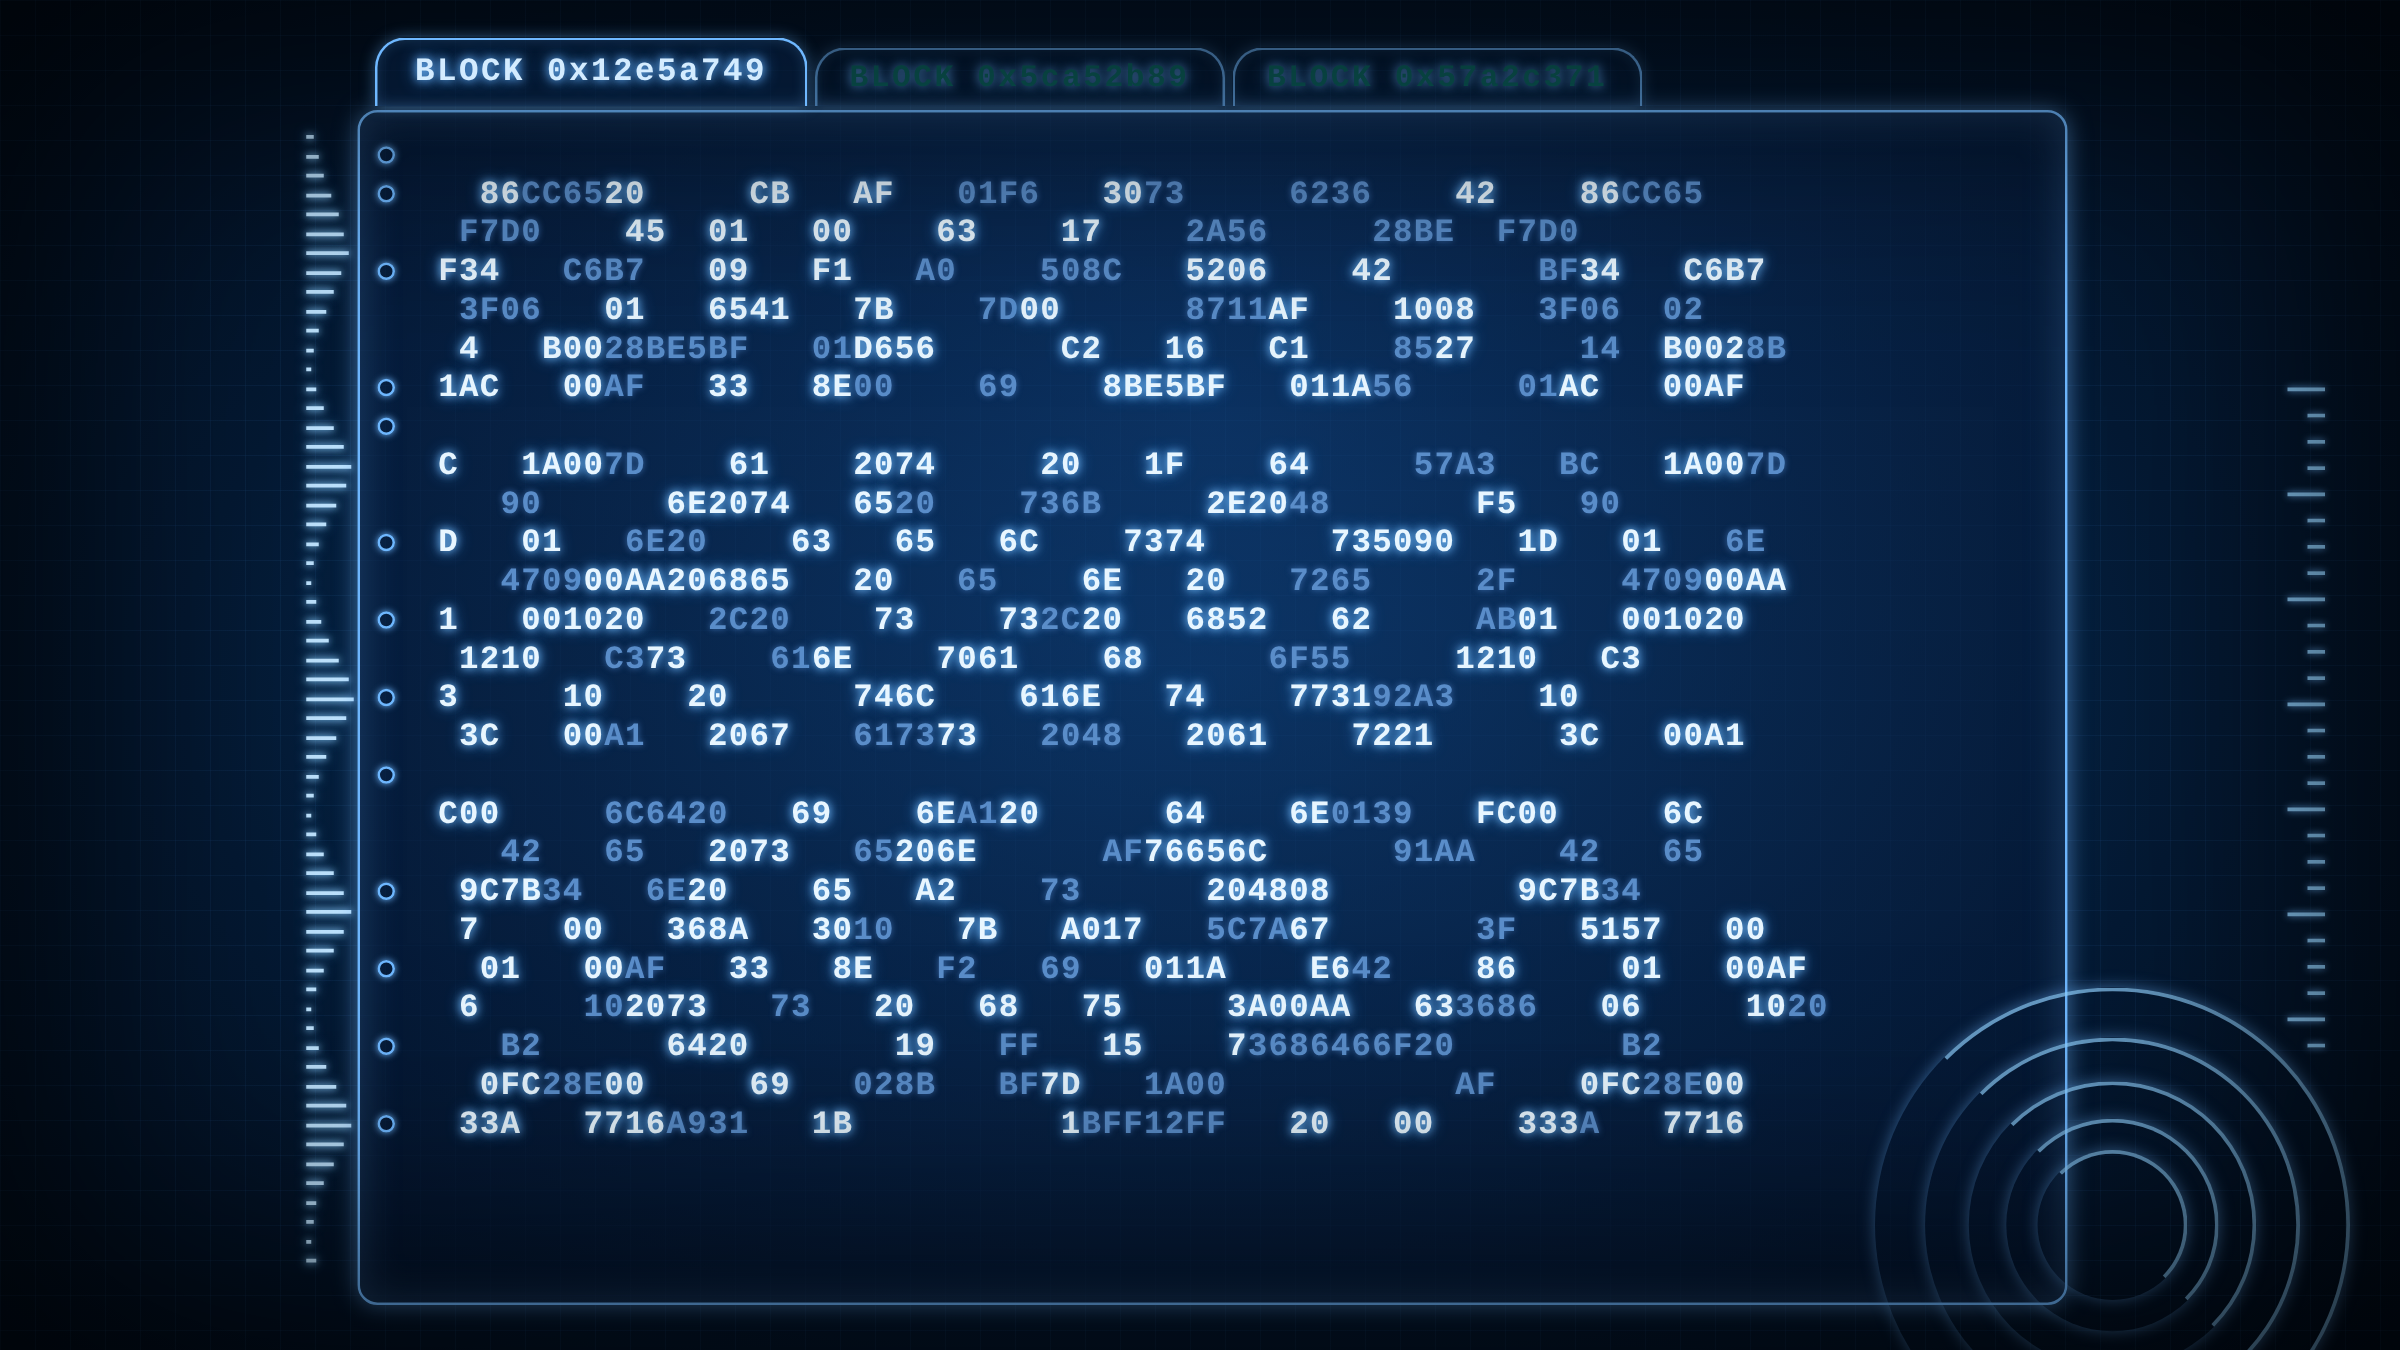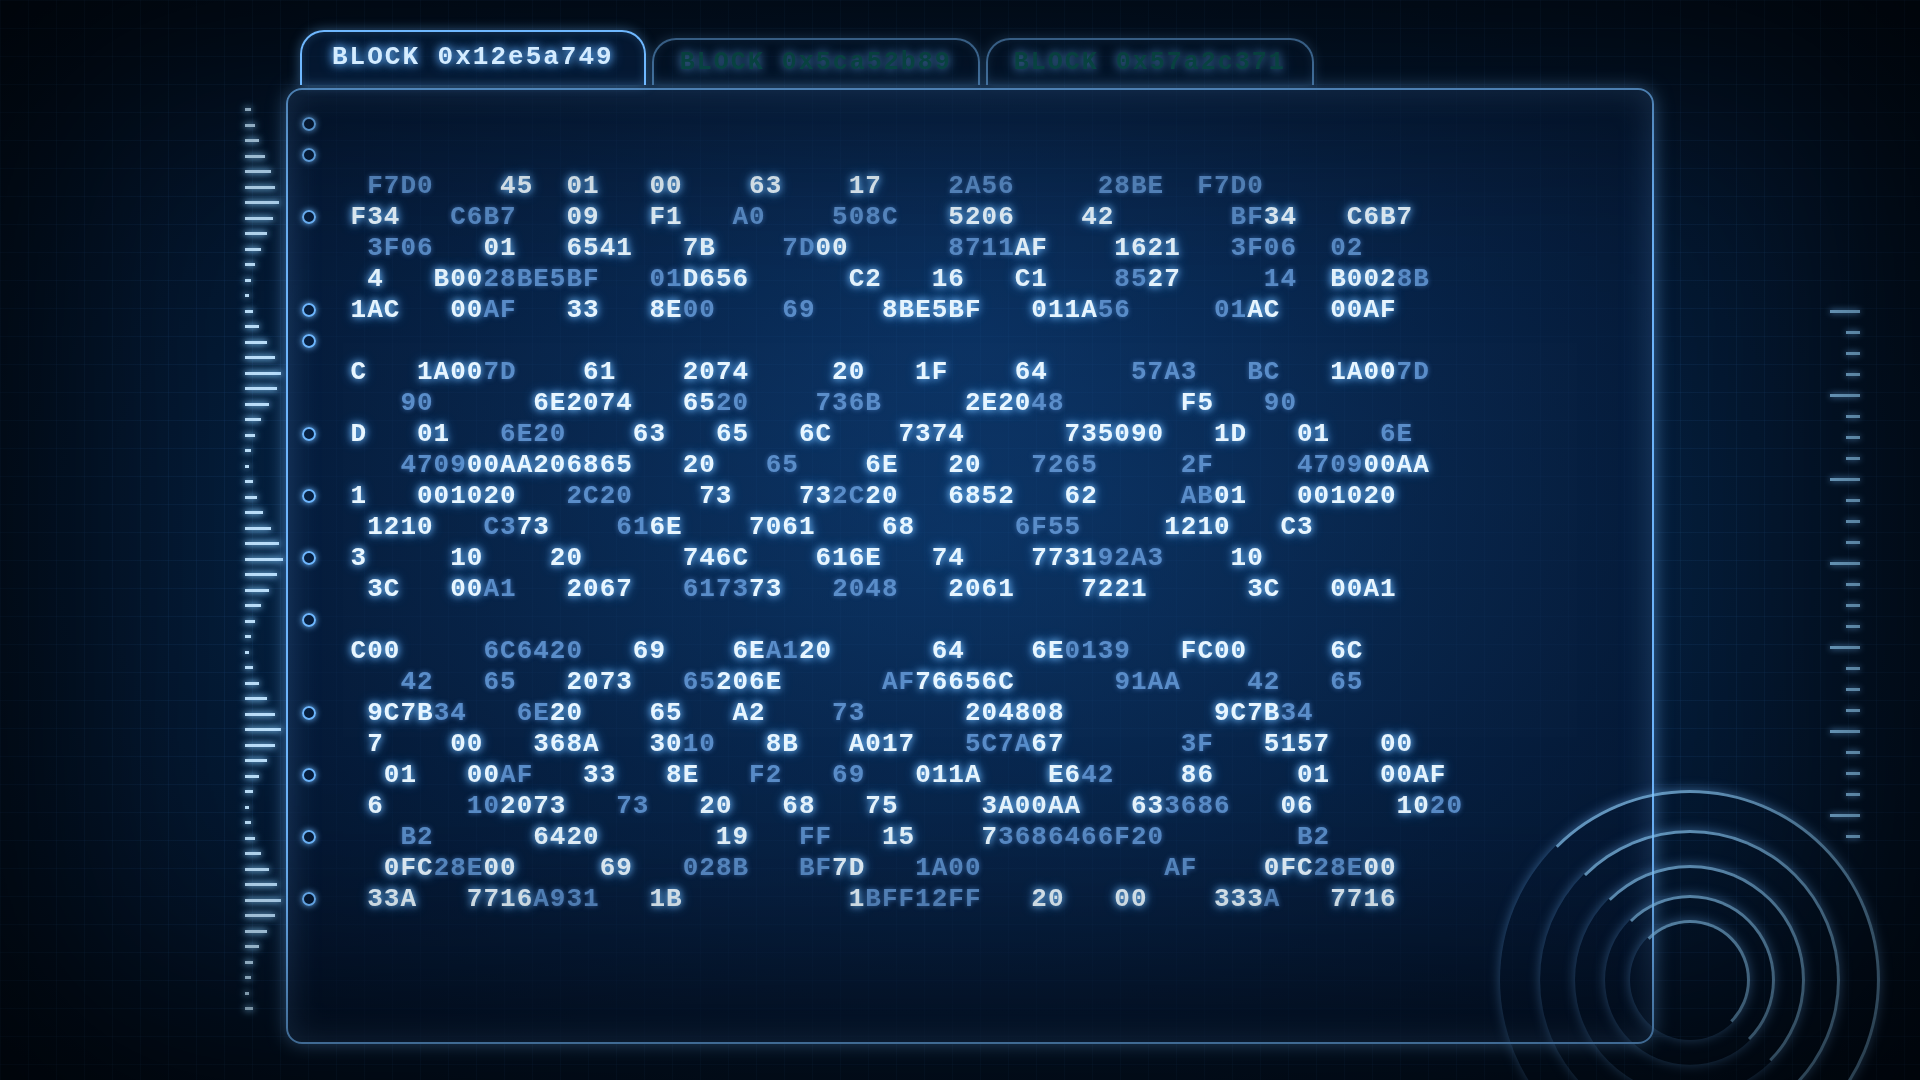--- a/index.html
+++ b/index.html
@@ -331,32 +331,33 @@
     </div>
   </div>
 
 <div class="panel" id="panel">
     <div class="line">
       <div class="bullet"></div>
       <div class="hex"><span></span></div>
     </div>
     <div class="line">
       <div class="bullet"></div>
+      <div class="hex"><span>   86</span><span class="d">CC65</span><span>20     CB</span><span>   AF   </span><span class="d">01F6</span><span>   30</span><span class="d">73     </span><span class="d">6236</span><span>    42    86</span><span class="d">CC65</span></div>
     </div>
     <div class="line">
       <div class="bullet hidden"></div>
       <div class="hex"><span class="d">  F7D0</span><span>    45  01   00    63    17    </span><span class="d">2A56   </span><span class="d">  28BE  F7D0</span><span></span></div>
     </div>
     <div class="line">
       <div class="bullet"></div>
       <div class="hex"><span> F34   </span><span class="d">C6B7</span><span>   09   F1   </span><span class="d">A0    508C</span><span>   5206    42       </span><span class="d">BF</span><span>34   C6B7</span></div>
     </div>
     <div class="line">
       <div class="bullet hidden"></div>
-      <div class="hex"><span class="d">  3F06</span><span>   01   6541   7B    </span><span class="d">7D</span><span>00      </span><span class="d">8711</span><span>AF    1621   </span><span class="d">3F06  02</span></div>
+      <div class="hex"><span class="d">  3F06</span><span>   01   6541   7B    </span><span class="d">7D</span><span>00      </span><span class="d">8711</span><span>AF    1008   </span><span class="d">3F06  02</span></div>
     </div>
     <div class="line">
       <div class="bullet hidden"></div>
       <div class="hex"><span>  4   B00</span><span class="d">28BE5BF   01</span><span>D656      C2   16   C1    </span><span class="d">85</span><span>27     </span><span class="d">14</span><span>  B002</span><span class="d">8B</span></div>
     </div>
     <div class="line">
       <div class="bullet"></div>
       <div class="hex"><span> 1AC   00</span><span class="d">AF</span><span>   33   8E</span><span class="d">00    69    </span><span>8BE5BF   011A</span><span class="d">56     01</span><span>AC   00AF</span></div>
     </div>
     <div class="line">
@@ -404,21 +405,21 @@
     <div class="line">
       <div class="bullet hidden"></div>
       <div class="hex"><span>    </span><span class="d">42   65   </span><span>2073   </span><span class="d">65</span><span>206E      </span><span class="d">AF</span><span>76656C      </span><span class="d">91AA    42   65</span></div>
     </div>
     <div class="line">
       <div class="bullet"></div>
       <div class="hex"><span>  9C7B</span><span class="d">34   6E</span><span>20    65   A2    </span><span class="d">73      </span><span>204808         9C7B</span><span class="d">34</span></div>
     </div>
     <div class="line">
       <div class="bullet hidden"></div>
-      <div class="hex"><span>  7    00   368A   30</span><span class="d">10   </span><span>8B   A017   </span><span class="d">5C7A</span><span>67       </span><span class="d">3F</span><span>   5157   00</span></div>
+      <div class="hex"><span>  7    00   368A   30</span><span class="d">10   </span><span>7B   A017   </span><span class="d">5C7A</span><span>67       </span><span class="d">3F</span><span>   5157   00</span></div>
     </div>
     <div class="line">
       <div class="bullet"></div>
       <div class="hex"><span>   01   00</span><span class="d">AF</span><span>   33   8E   </span><span class="d">F2   69   </span><span>011A    E6</span><span class="d">42    </span><span>86     01   00AF</span></div>
     </div>
     <div class="line">
       <div class="bullet hidden"></div>
       <div class="hex"><span>  6     </span><span class="d">10</span><span>2073   </span><span class="d">73</span><span>   20   68   75     3A00AA   63</span><span class="d">3686   </span><span>06     10</span><span class="d">20</span></div>
     </div>
     <div class="line">

